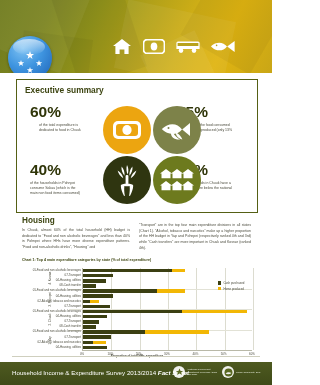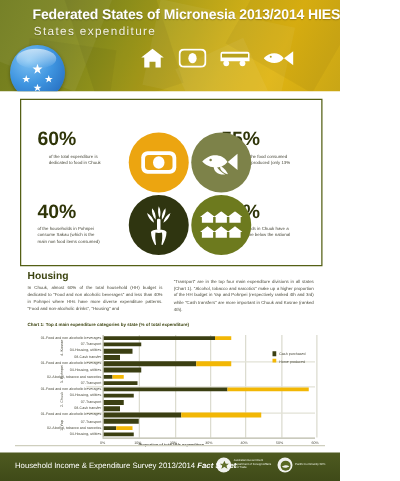--- a/index.html
+++ b/index.html
@@ -137,22 +137,20 @@
 <div class="page">
 
   <div class="header">
     <div class="facet f1"></div>
     <div class="facet f2"></div>
     <div class="facet f3"></div>
     <div class="facet f4"></div>
     <div class="facet f5"></div>
     <div class="facet f6"></div>
 
-    <div class="h-title">Federated States of Micronesia 2013/2014 HIES</div>
-    <div class="h-sub">States expenditure</div>
 
     <div class="icons">
       <span>
         <svg width="20" height="17" viewBox="0 0 20 17">
             <path fill="#fff" d="M10 1 1 8h2.4v8h4.2v-4.6h4.8V16h4.2V8H19z"></path>
           </svg>
       </span>
       <span>
         <svg width="22" height="15" viewBox="0 0 22 15">
           <rect x="0.5" y="0.5" width="21" height="14" rx="4" fill="none" stroke="#fff" stroke-width="1.8"></rect>
@@ -184,20 +182,21 @@
           <polygon points="22,15 23,18 26,18 23.6,19.9 24.5,23 22,21.1 19.5,23 20.4,19.9 18,18 21,18"></polygon>
           <polygon points="13,24 13.8,26.3 16.2,26.3 14.3,27.8 15,30 13,28.6 11,30 11.7,27.8 9.8,26.3 12.2,26.3"></polygon>
           <polygon points="31,24 31.8,26.3 34.2,26.3 32.3,27.8 33,30 31,28.6 29,30 29.7,27.8 27.8,26.3 30.2,26.3"></polygon>
           <polygon points="22,31 22.8,33.3 25.2,33.3 23.3,34.8 24,37 22,35.6 20,37 20.7,34.8 18.8,33.3 21.2,33.3"></polygon>
         </g>
       </svg>
     </div>
   </div>
 
   <div class="exec">
+    <div class="exec-title">Executive summary</div>
 
     <div class="s60">
       <div class="stat-num">60%</div>
       <div class="stat-txt">of the total expenditure is dedicated to food in Chuuk</div>
     </div>
 
     <div class="s55">
       <div class="stat-num">55%</div>
       <div class="stat-txt">of the value of the food consumed in Yap is home-produced (only 13% in Kosrae)</div>
     </div>

